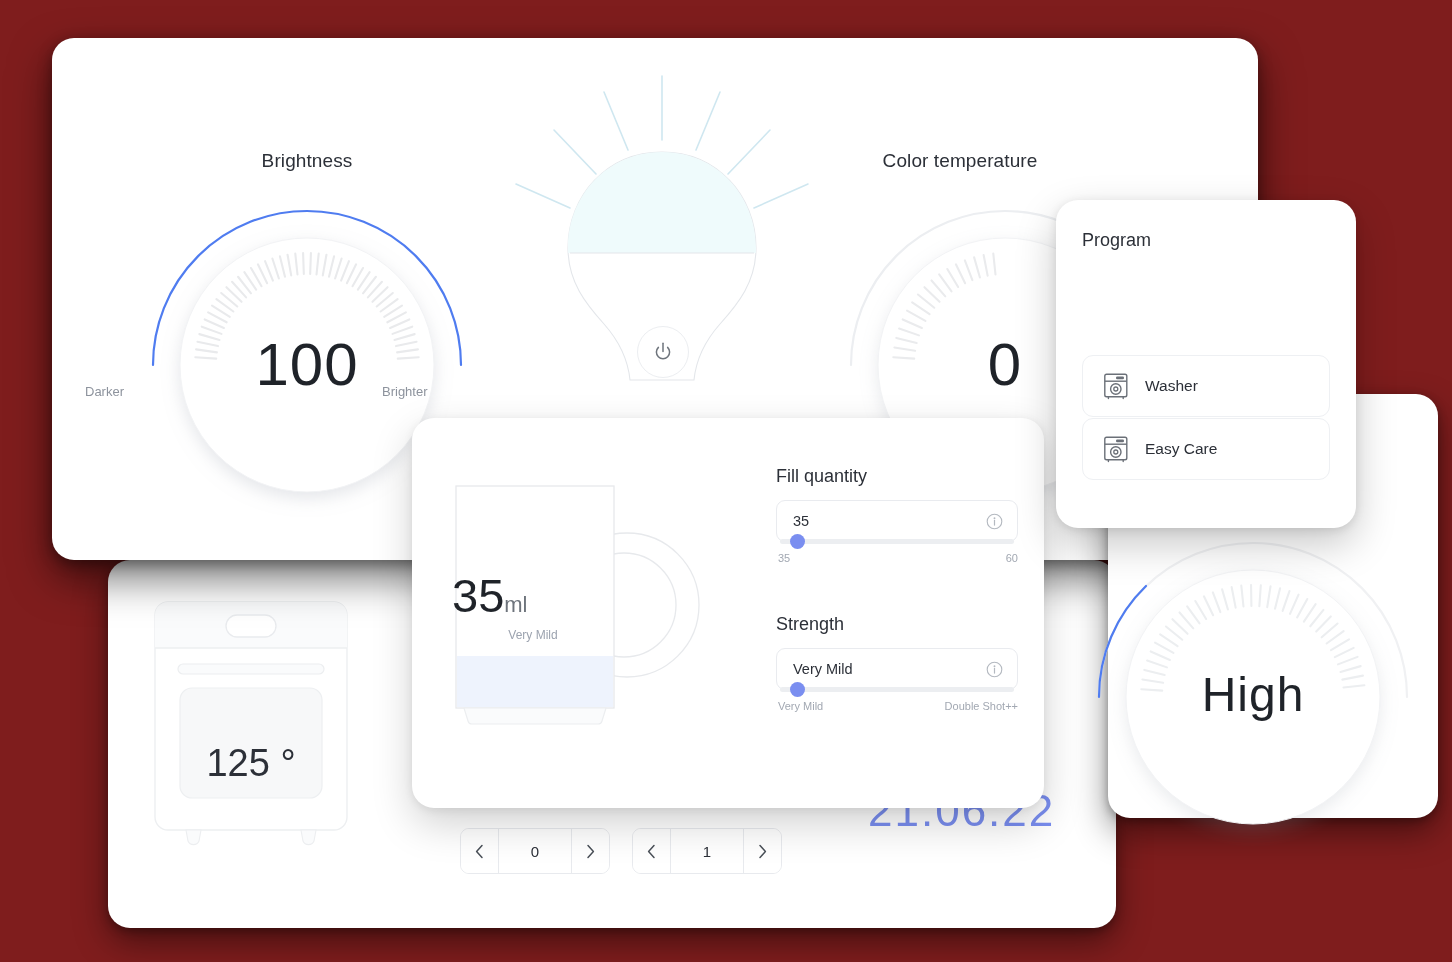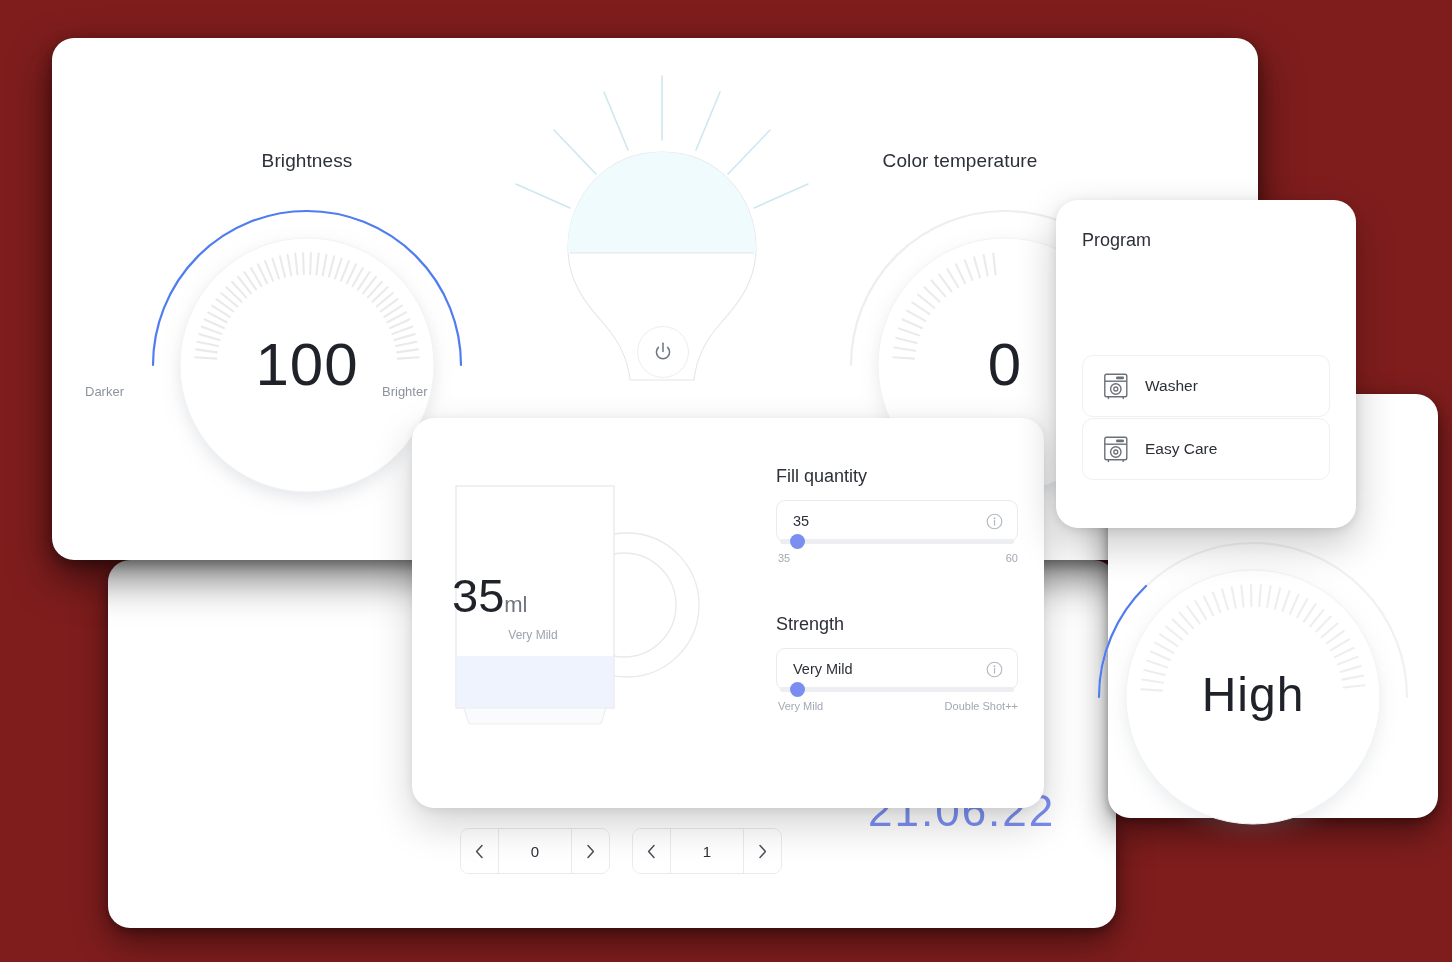--- a/index.html
+++ b/index.html
@@ -270,20 +270,37 @@
     <div id="power-btn">
       <svg width="24" height="24" viewBox="0 0 24 24">
         <path d="M 7.4 7.4 A 6.6 6.6 0 1 0 16.6 7.4" fill="none" stroke="#6e747c" stroke-width="1.5" stroke-linecap="round"></path>
         <line x1="12" y1="3.2" x2="12" y2="11.4" stroke="#6e747c" stroke-width="1.5" stroke-linecap="round"></line>
       </svg>
     </div>
   </div>
 
   <div class="card shadow-md" id="card-appliance">
 
+    <div id="oven">
+      <svg width="218" height="250" viewBox="0 0 218 250">
+        <rect x="2" y="2" width="192" height="228" rx="13" fill="#ffffff" stroke="#edeff1" stroke-width="1.4"></rect>
+
+        <path d="M 2 15 A 13 13 0 0 1 15 2 L 181 2 A 13 13 0 0 1 194 15 L 194 48 L 2 48 Z" fill="#fafbfc"></path>
+        <line x1="2" y1="48" x2="194" y2="48" stroke="#edeff1" stroke-width="1.4"></line>
+        <rect x="73" y="15" width="50" height="22" rx="11" fill="#ffffff" stroke="#e9ebee" stroke-width="1.3"></rect>
+
+        <rect x="25" y="64" width="146" height="10" rx="5" fill="#fafbfc" stroke="#eceef0" stroke-width="1.2"></rect>
+
+        <rect x="27" y="88" width="142" height="110" rx="12" fill="#f7f8f9" stroke="#edeff1" stroke-width="1.2"></rect>
+
+        <path d="M 33 230 L 48 230 L 46 241 A 6 6 0 0 1 35 241 Z" fill="#fafbfc" stroke="#eceef0" stroke-width="1.1"></path>
+        <path d="M 148 230 L 163 230 L 161 241 A 6 6 0 0 1 150 241 Z" fill="#fafbfc" stroke="#eceef0" stroke-width="1.1"></path>
+      </svg>
+      <div class="oven-temp" style="width:196px;">125 °</div>
+    </div>
 
     <div class="stepper" style="left:352px;top:268px;">
       <div class="sbtn left">
         <svg width="9" height="15" viewBox="0 0 9 15">
           <polyline points="7,1.5 1.6,7.5 7,13.5" fill="none" stroke="#4a5058" stroke-width="1.5" stroke-linecap="round" stroke-linejoin="round"></polyline>
         </svg>
       </div>
       <div class="sval">0</div>
       <div class="sbtn right">
         <svg width="9" height="15" viewBox="0 0 9 15">

